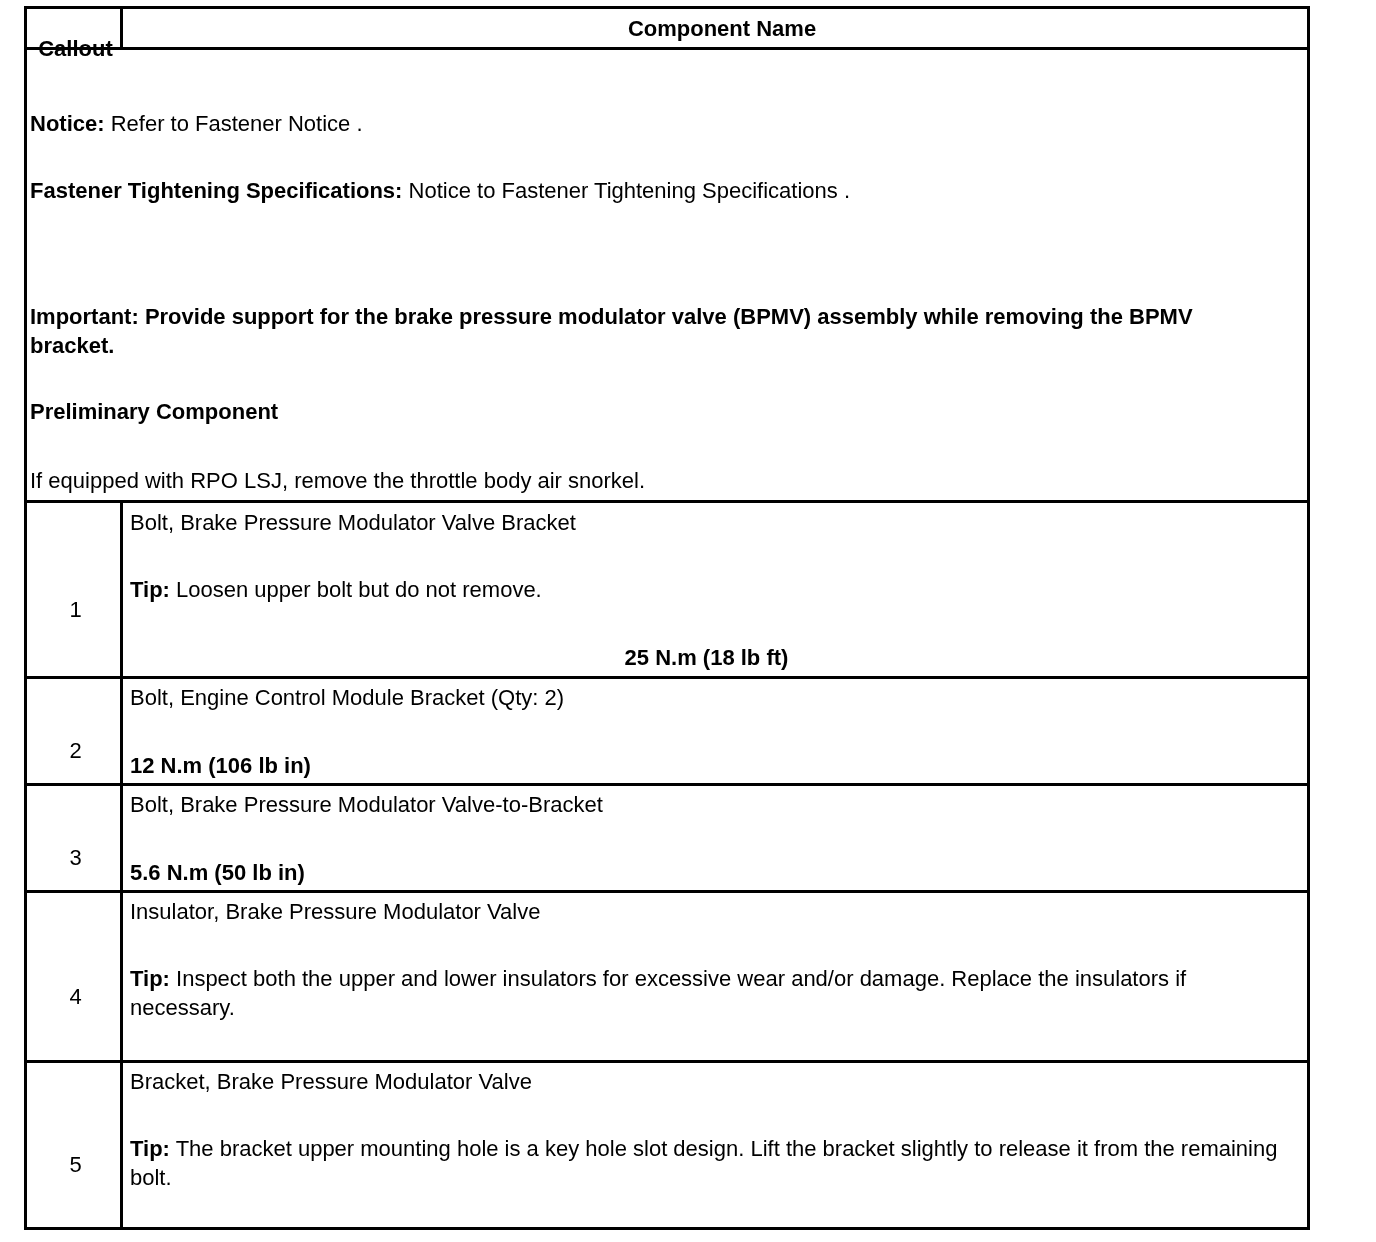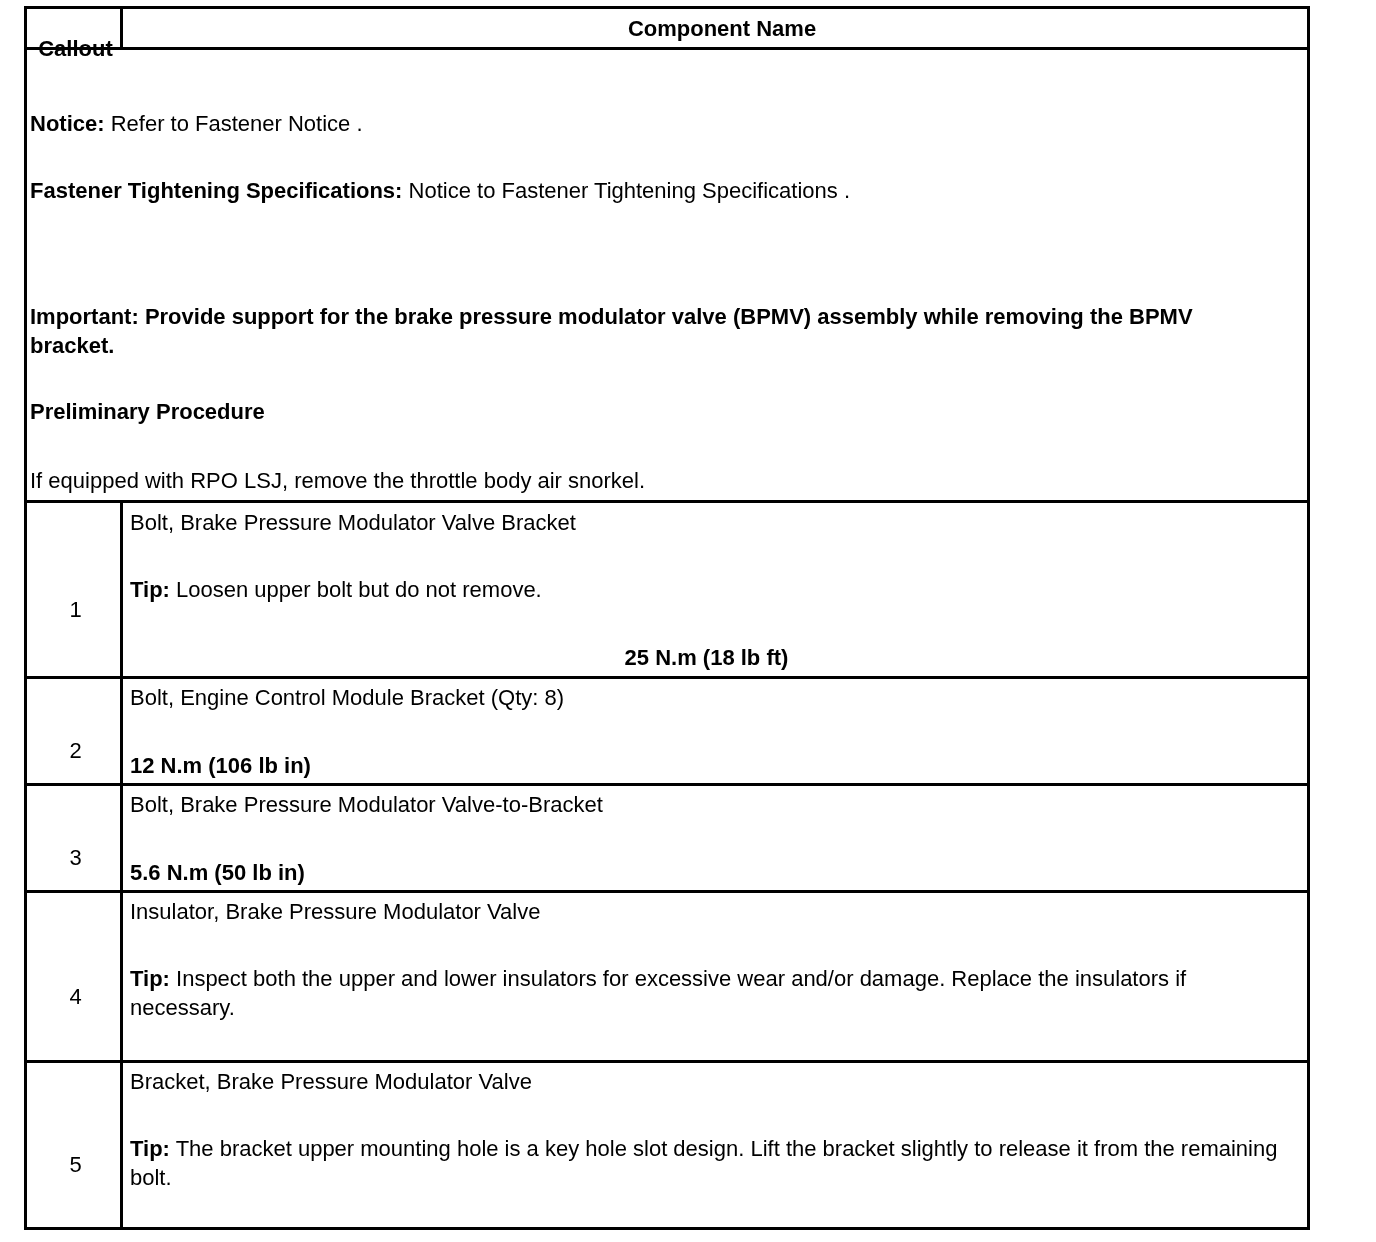--- a/index.html
+++ b/index.html
@@ -33,41 +33,41 @@
   </div>
 
   <div class="row sep intro" style="top:38px; height:453px;">
     <div class="p" style="top:59px;">
       <span class="b">Notice:</span><span> Refer to Fastener Notice .</span>
     </div>
     <div class="p" style="top:126px;">
       <span class="b">Fastener Tightening Specifications:</span><span> Notice to Fastener Tightening Specifications .</span>
     </div>
     <div class="p b" style="top:252px;">Important: Provide support for the brake pressure modulator valve (BPMV) assembly while removing the BPMV bracket.</div>
-    <div class="p b" style="top:347px;">Preliminary Procedure</div>
+    <div class="p b" style="top:347px;">Preliminary Component</div>
     <div class="p" style="top:416px;">If equipped with RPO LSJ, remove the throttle body air snorkel.</div>
   </div>
 
   <div class="row sep" style="top:491px; height:176px;">
     <div class="callout-cell">1</div>
     <div class="vline"></div>
     <div class="name-cell">
       <div class="line" style="top:5px;">Bolt, Brake Pressure Modulator Valve Bracket</div>
       <div class="line" style="top:72px;">
         <span class="b">Tip:</span><span> Loosen upper bolt but do not remove.</span>
       </div>
       <div class="line b" style="top:140px;text-align:center;">25 N.m (18 lb ft)</div>
     </div>
   </div>
 
   <div class="row sep" style="top:667px; height:107px;">
     <div class="callout-cell">2</div>
     <div class="vline"></div>
     <div class="name-cell">
-      <div class="line" style="top:4px;">Bolt, Engine Control Module Bracket (Qty: 8)</div>
+      <div class="line" style="top:4px;">Bolt, Engine Control Module Bracket (Qty: 2)</div>
       <div class="line b" style="top:72px;">12 N.m (106 lb in)</div>
     </div>
   </div>
 
   <div class="row sep" style="top:774px; height:107px;">
     <div class="callout-cell">3</div>
     <div class="vline"></div>
     <div class="name-cell">
       <div class="line" style="top:4px;">Bolt, Brake Pressure Modulator Valve-to-Bracket</div>
       <div class="line b" style="top:72px;">5.6 N.m (50 lb in)</div>

